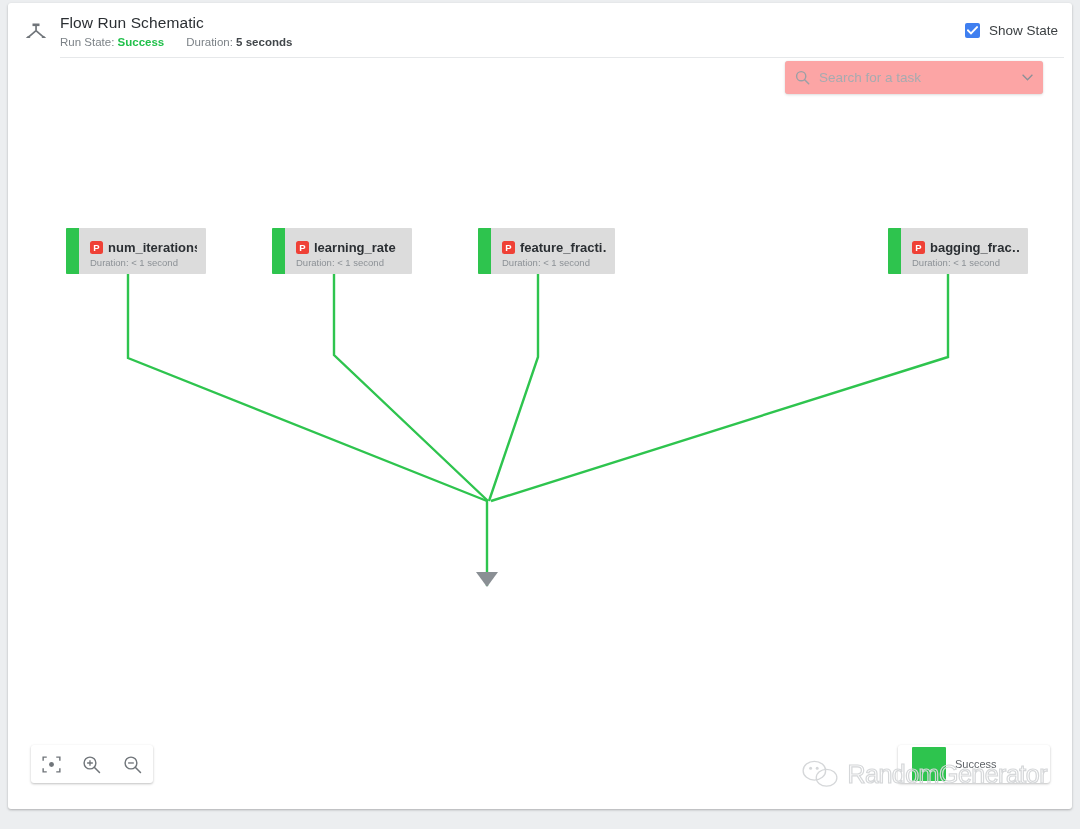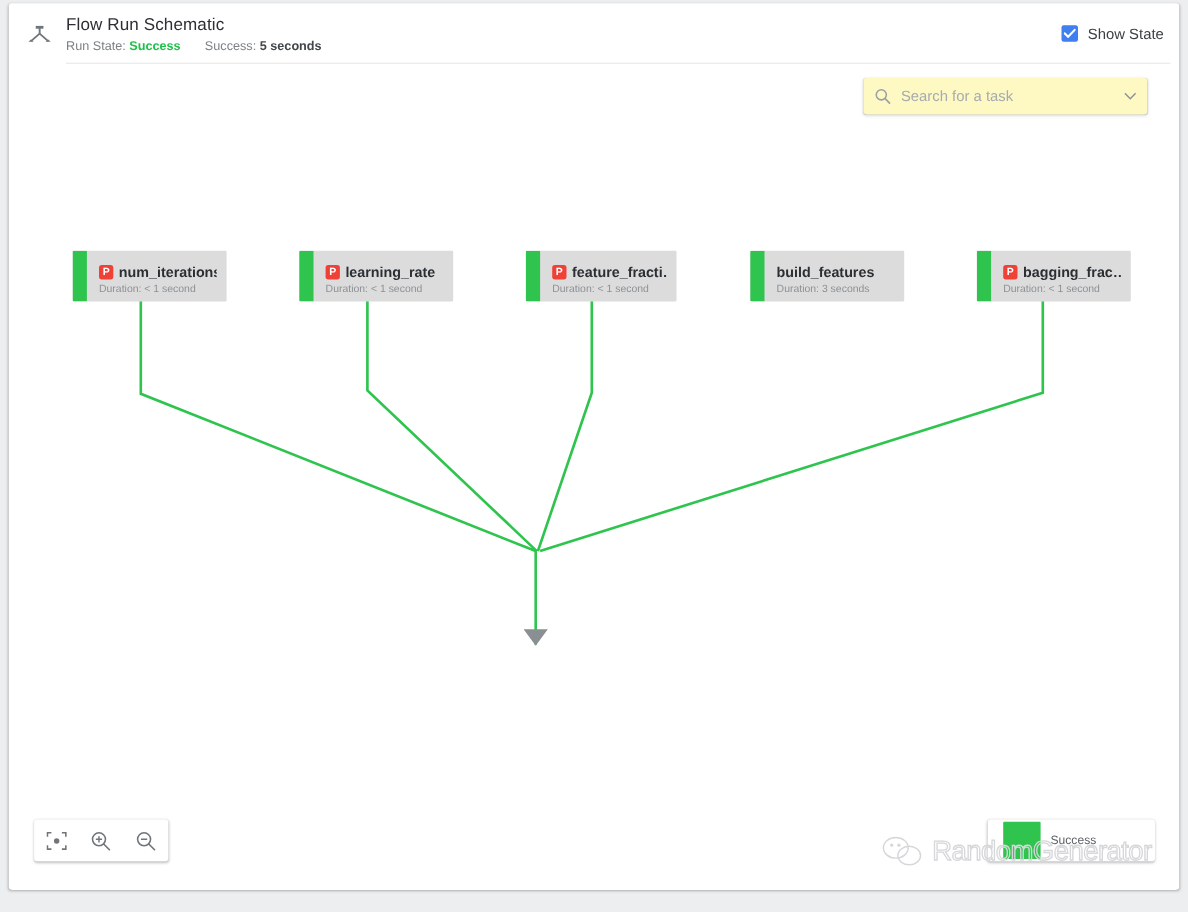--- a/index.html
+++ b/index.html
@@ -62,23 +62,23 @@
   .checkbox {
     width: 15px; height: 15px; border-radius: 2px;
     background: #3f7ff0;
     display: flex; align-items: center; justify-content: center;
   }
   .checkbox svg { display: block; }
   .show-cards-label { font-size: 13.5px; color: #3c4043; }
 
   
   .search-box {
-    position: absolute; right: 29px; top: 68px;
+    position: absolute; right: 29px; top: 58px;
     width: 258px; height: 33px;
-    background: #fef9c3;
+    background: #fca5a5;
     border-radius: 3px;
     box-shadow: 0 1px 3px rgba(0,0,0,0.13), 0 0 1px rgba(0,0,0,0.14);
     display: flex; align-items: center;
     padding: 0 10px;
     justify-content: space-between;
   }
   .search-icon { color: #9aa0a6; display: flex; margin-right: 9px; }
   .search-input {
     flex: 1; border: none; outline: none;
     font-family: "Liberation Sans", sans-serif;
@@ -186,21 +186,21 @@
         </svg>
       </div>
       <div class="header-text">
         <div class="page-title">Flow Run Schematic</div>
         <div class="meta-row">
           <span>
             <span class="k">Run State:</span>
             <span class="v-success">Success</span>
           </span>
           <span>
-            <span class="k">Success:</span>
+            <span class="k">Duration:</span>
             <span class="v-bold">5 seconds</span>
           </span>
         </div>
       </div>
       <div class="header-rule"></div>
     </div>
 
     <div class="show-cards">
       <span class="checkbox">
         <svg width="11" height="9" viewBox="0 0 11 9">
@@ -271,29 +271,20 @@
         <div class="node-bar"></div>
         <div class="node-body">
           <div class="node-title-row">
             <span class="p-badge">P</span>
             <span class="node-title">feature_fracti…</span>
           </div>
           <div class="node-duration">Duration: &lt; 1 second</div>
         </div>
       </div>
 
-      <div class="node" style="left:674px; top:225px; width:140px;">
-        <div class="node-bar"></div>
-        <div class="node-body">
-          <div class="node-title-row">
-            <span class="node-title">build_features</span>
-          </div>
-          <div class="node-duration">Duration: 3 seconds</div>
-        </div>
-      </div>
 
       <div class="node" style="left:880px; top:225px; width:140px;">
         <div class="node-bar"></div>
         <div class="node-body">
           <div class="node-title-row">
             <span class="p-badge">P</span>
             <span class="node-title">bagging_frac…</span>
           </div>
           <div class="node-duration">Duration: &lt; 1 second</div>
         </div>

